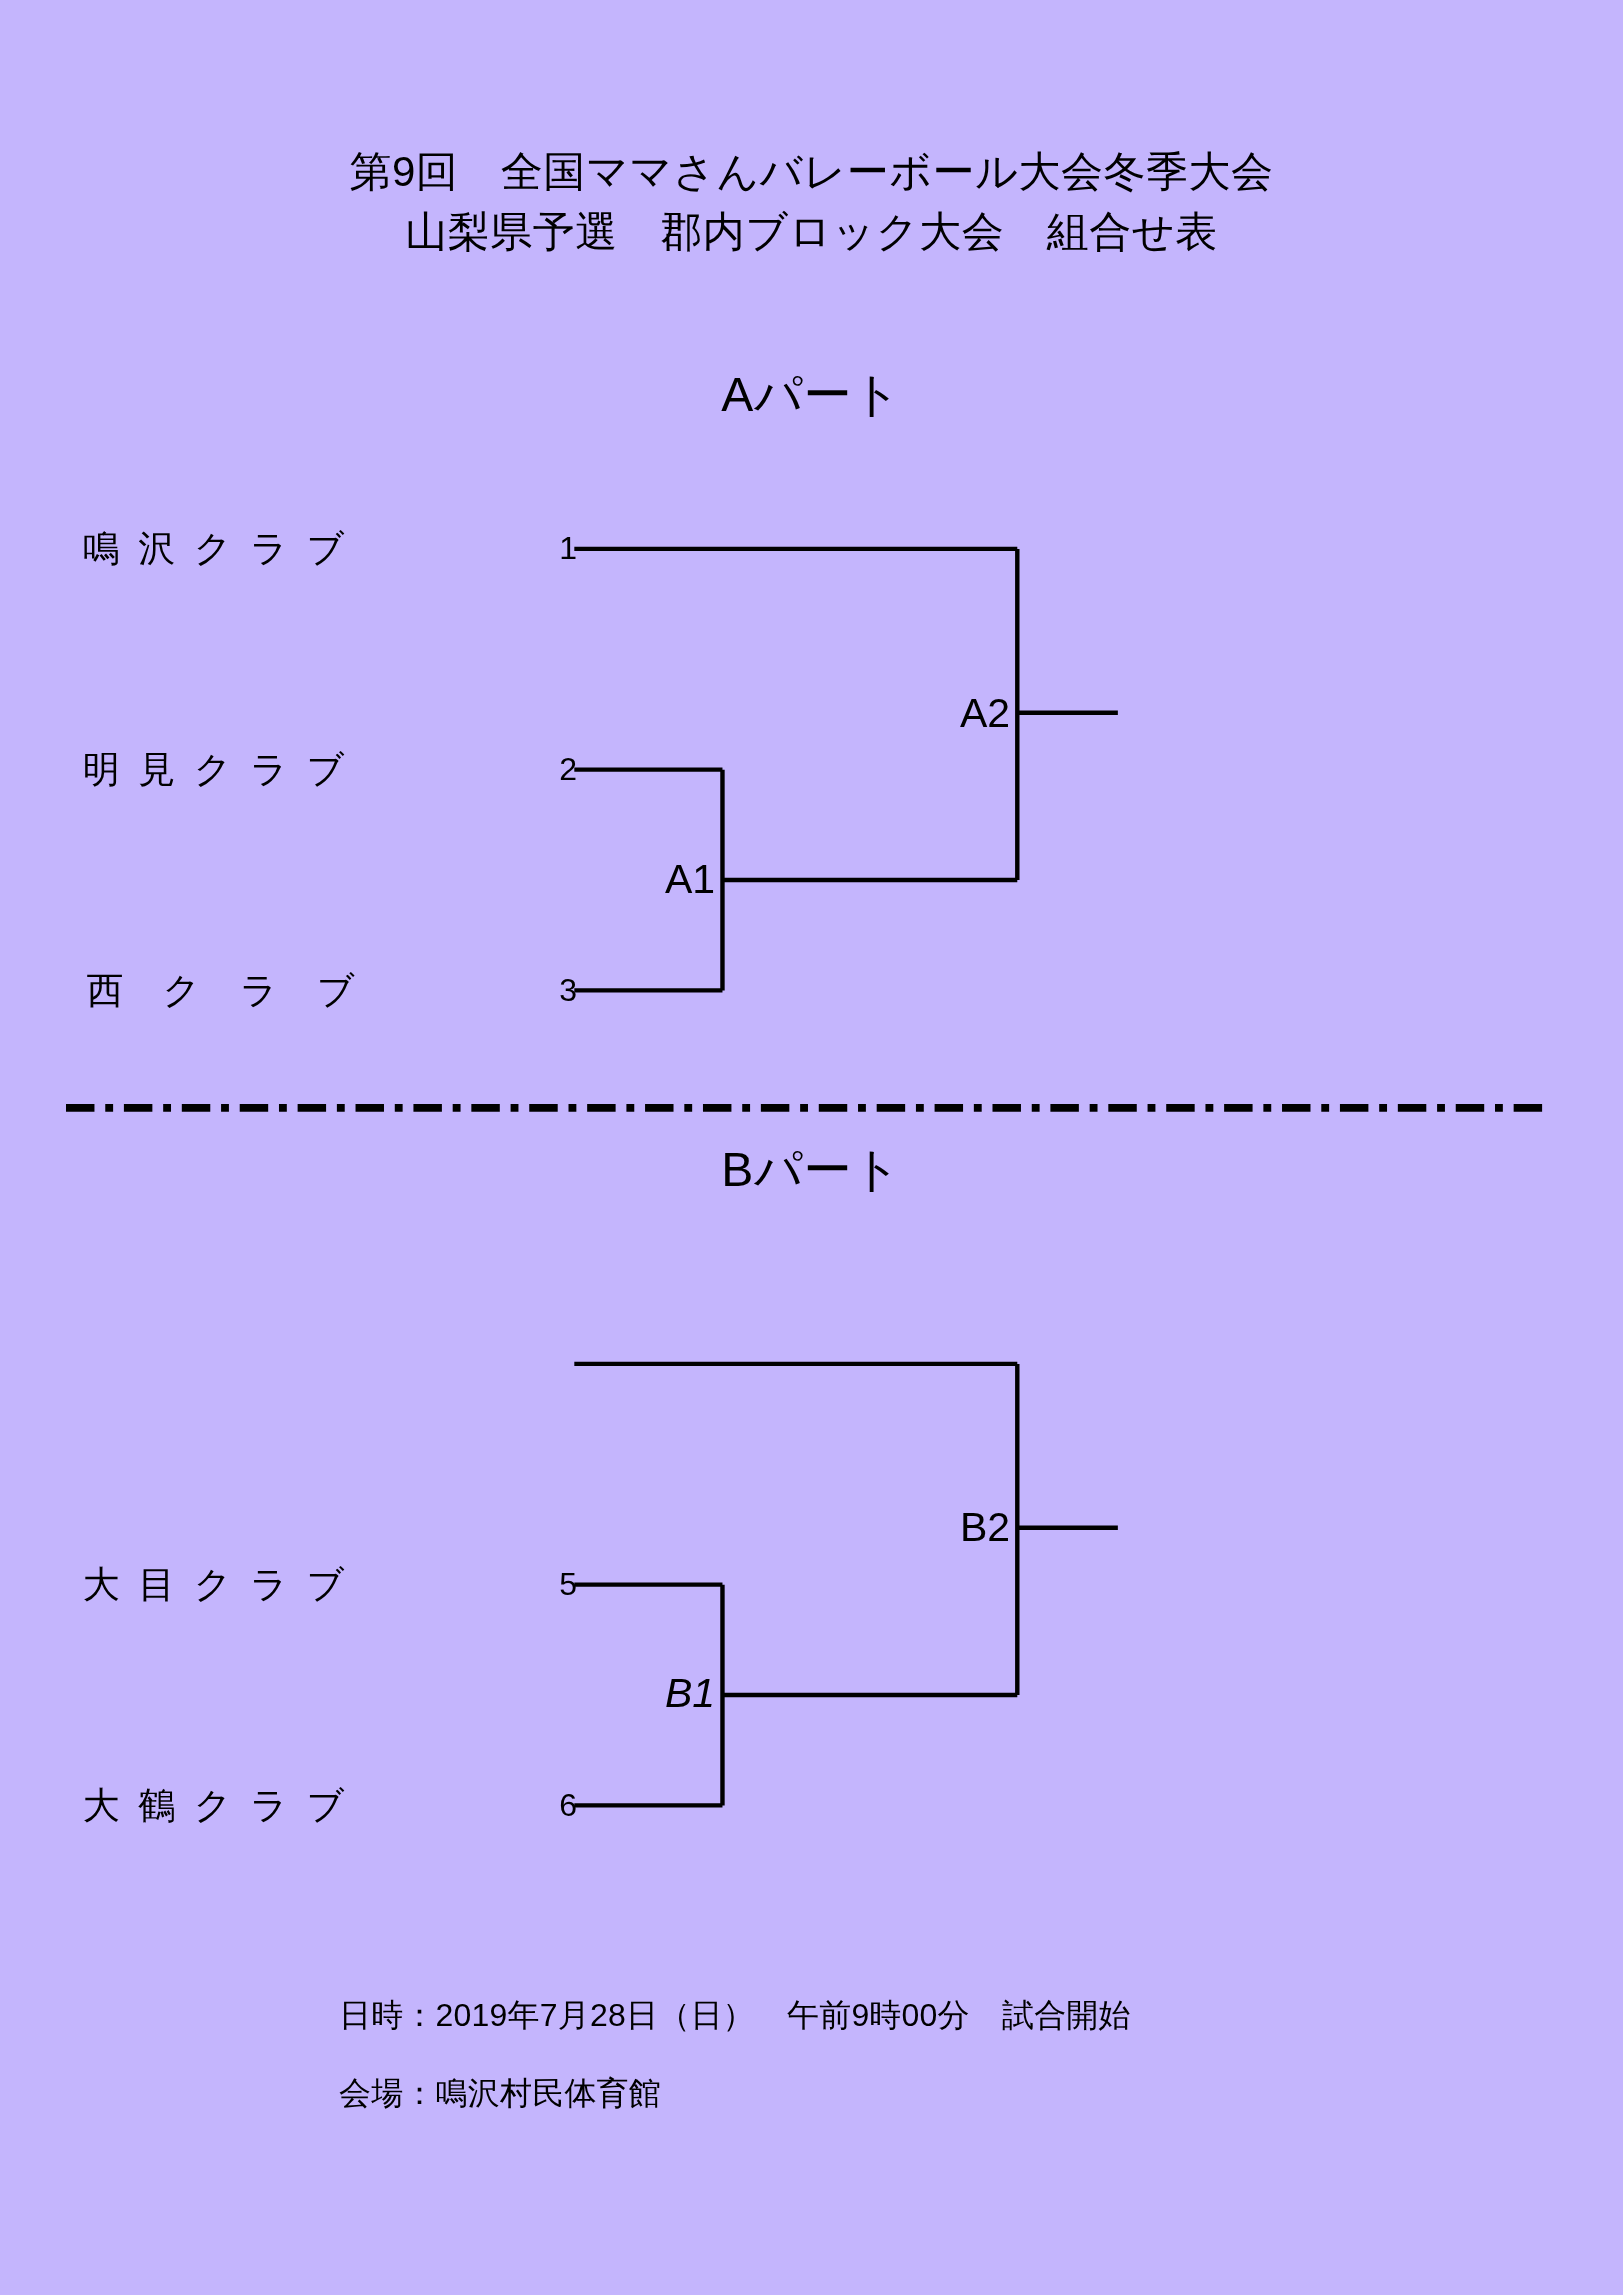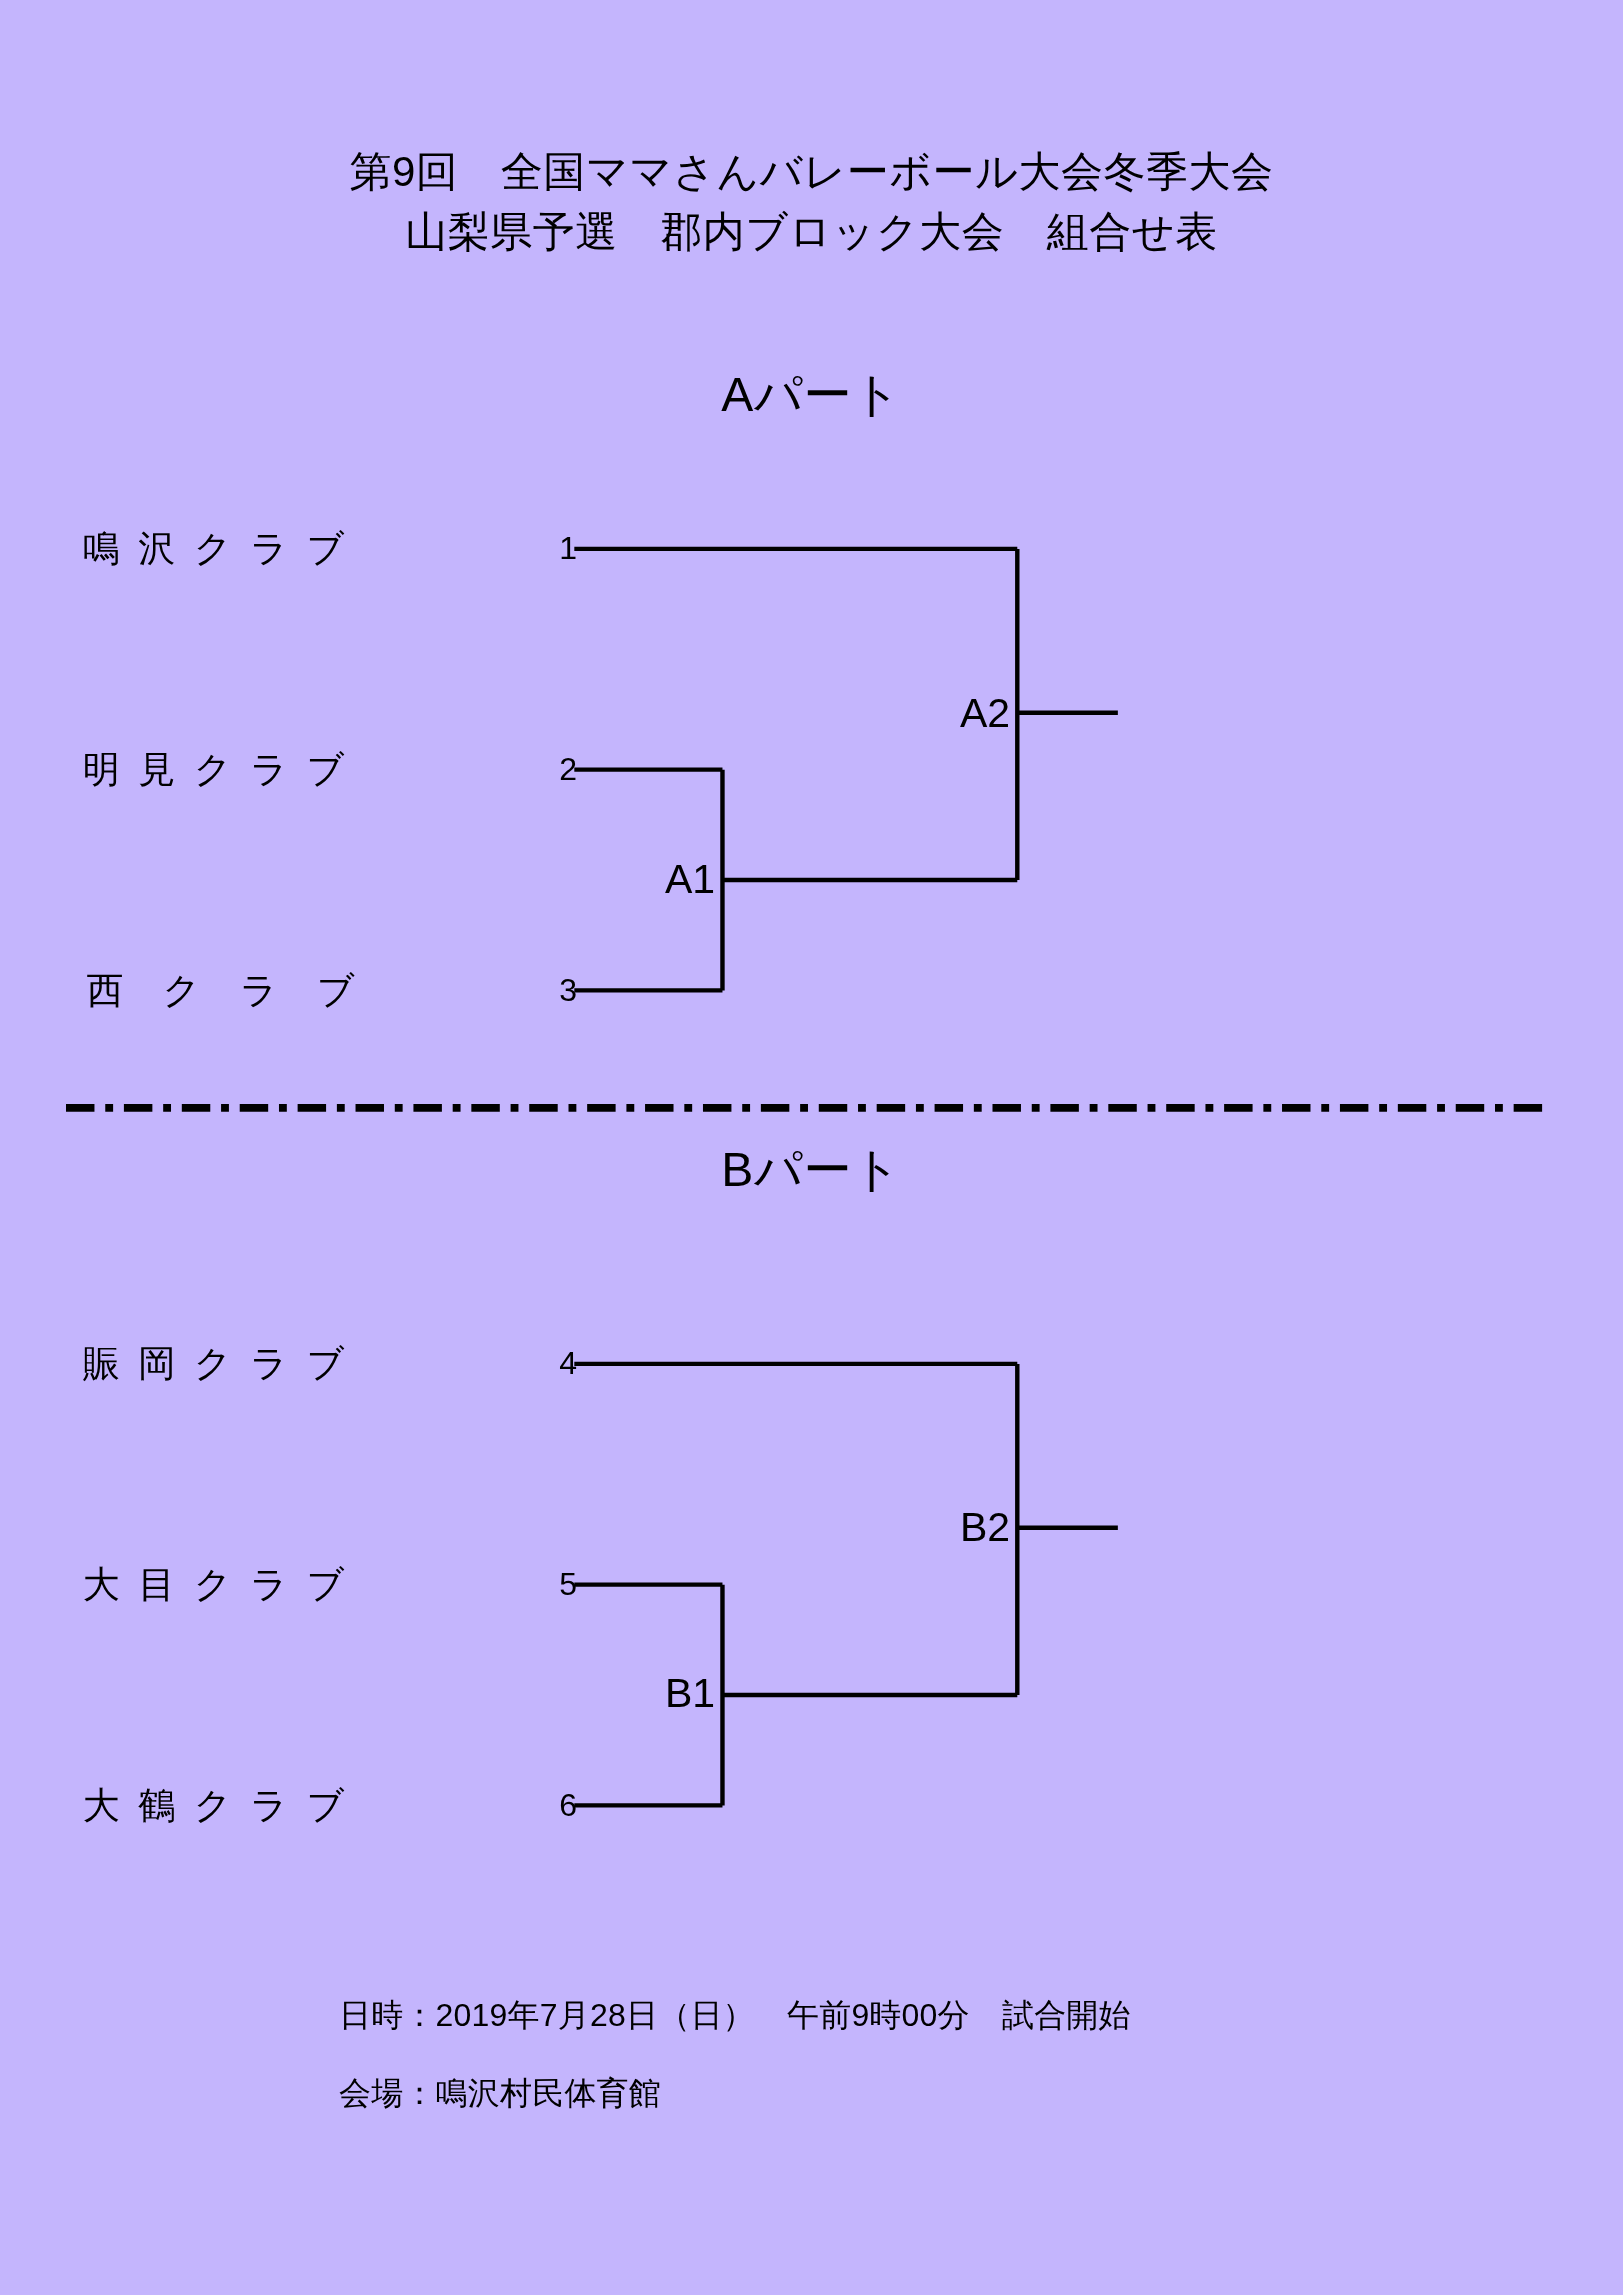--- a/index.html
+++ b/index.html
@@ -100,21 +100,21 @@
   .junction-label {
     position: absolute;
     font-size: 41px;
     text-align: right;
     transform: translate(-100%, -50%);
     padding-right: 6.9px;
     white-space: nowrap;
   }
   #junction-a1 { left: 722px; top: 879px; }
   #junction-a2 { left: 1017px; top: 713px; }
-  #junction-b1 { left: 722px; top: 1693px; }
+  #junction-b1 { left: 722px; top: 1693px; font-style: italic; }
   #junction-b2 { left: 1017px; top: 1527px; }
 
   
   #divider {
     position: absolute;
     left: 66px;
     top: 1104px;
     width: 1482px;
     height: 7.9px;
   }
@@ -174,24 +174,20 @@
 
   <div class="junction-label" id="junction-a1">A1</div>
   <div class="junction-label" id="junction-a2">A2</div>
 
   <svg id="divider" width="1482" height="7.9" viewBox="0 0 3020 16">
     <line x1="0" y1="8" x2="3020" y2="8" stroke="#000000" stroke-width="16" stroke-dasharray="58 22 16 22"></line>
   </svg>
 
   <div class="part-label" id="part-b-label">Bパート</div>
 
-  <div class="team-row" id="team-row-4">
-    <span class="team-name">賑岡クラブ</span>
-    <span class="team-num">4</span>
-  </div>
   <div class="team-row" id="team-row-5">
     <span class="team-name">大目クラブ</span>
     <span class="team-num">5</span>
   </div>
   <div class="team-row" id="team-row-6">
     <span class="team-name">大鶴クラブ</span>
     <span class="team-num">6</span>
   </div>
 
   <svg class="bracket-svg" id="bracket-b" width="1623" height="520" viewBox="0 0 3307 1060">

